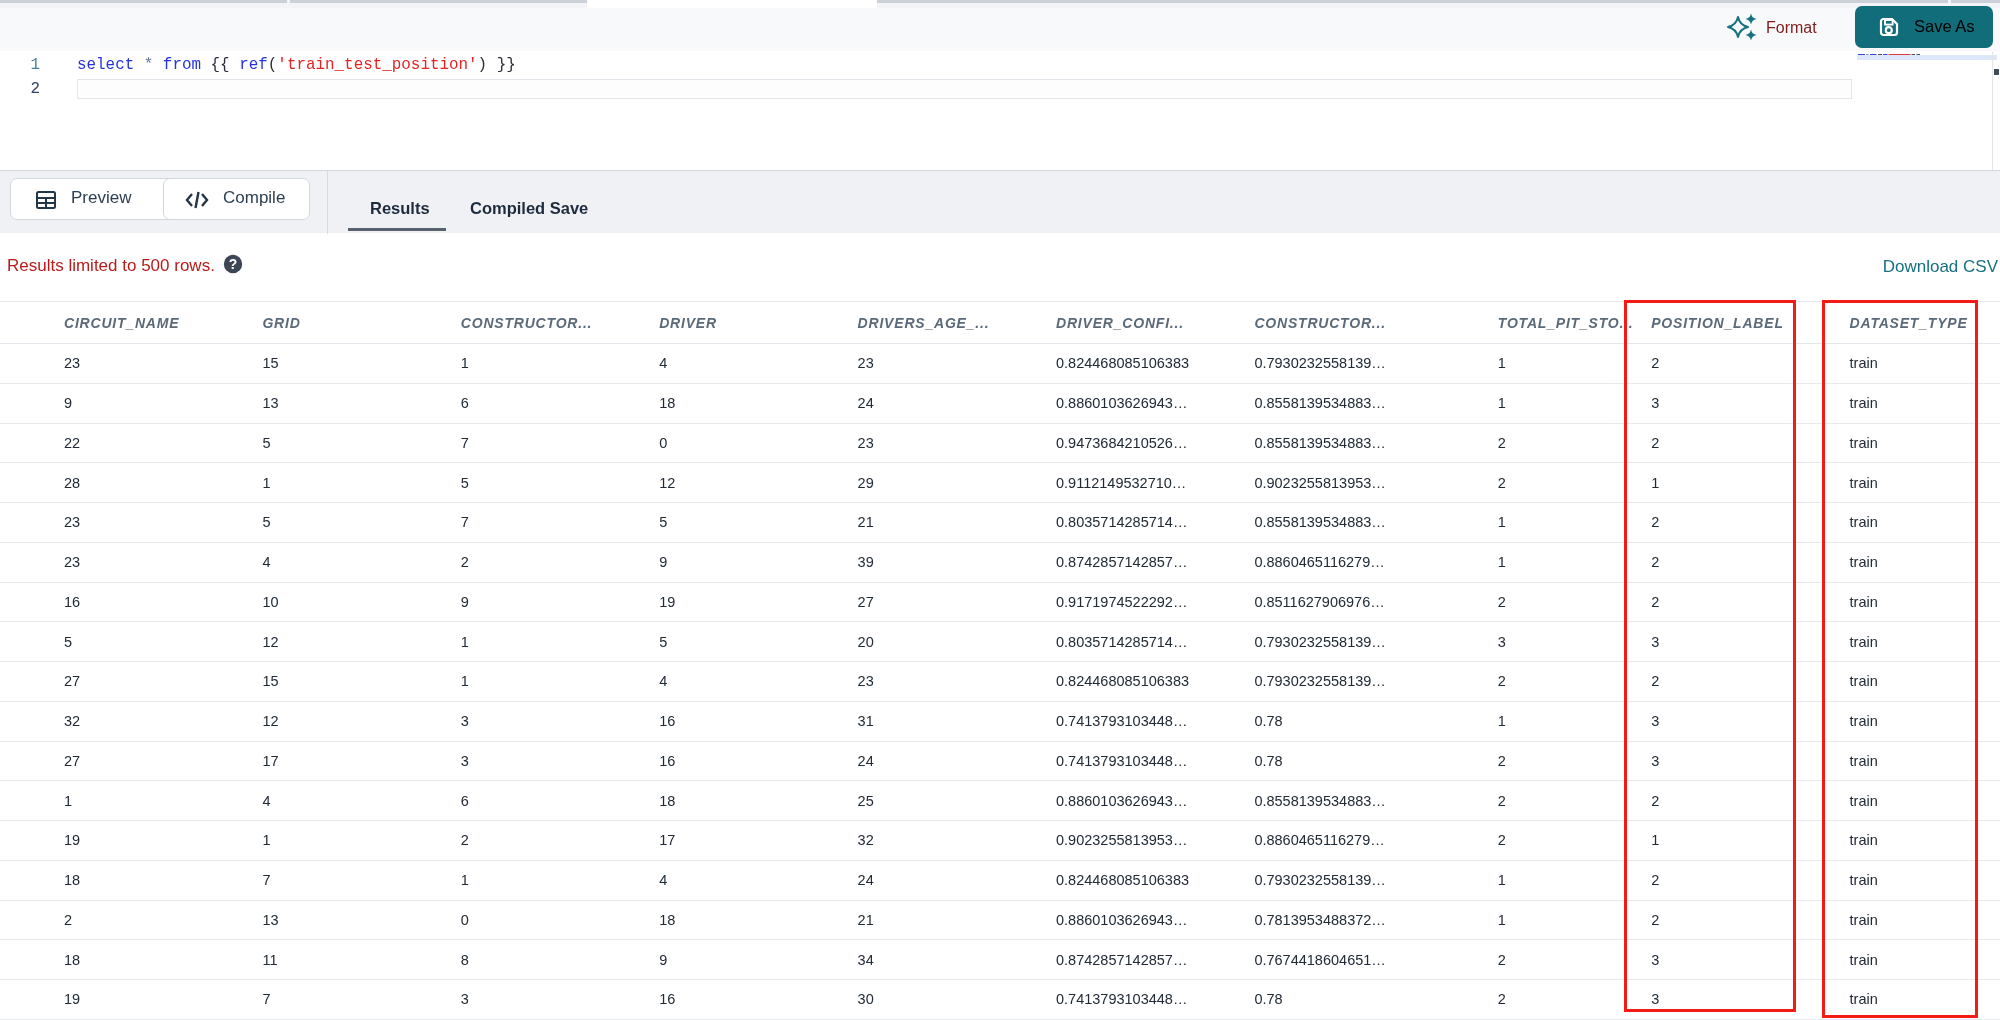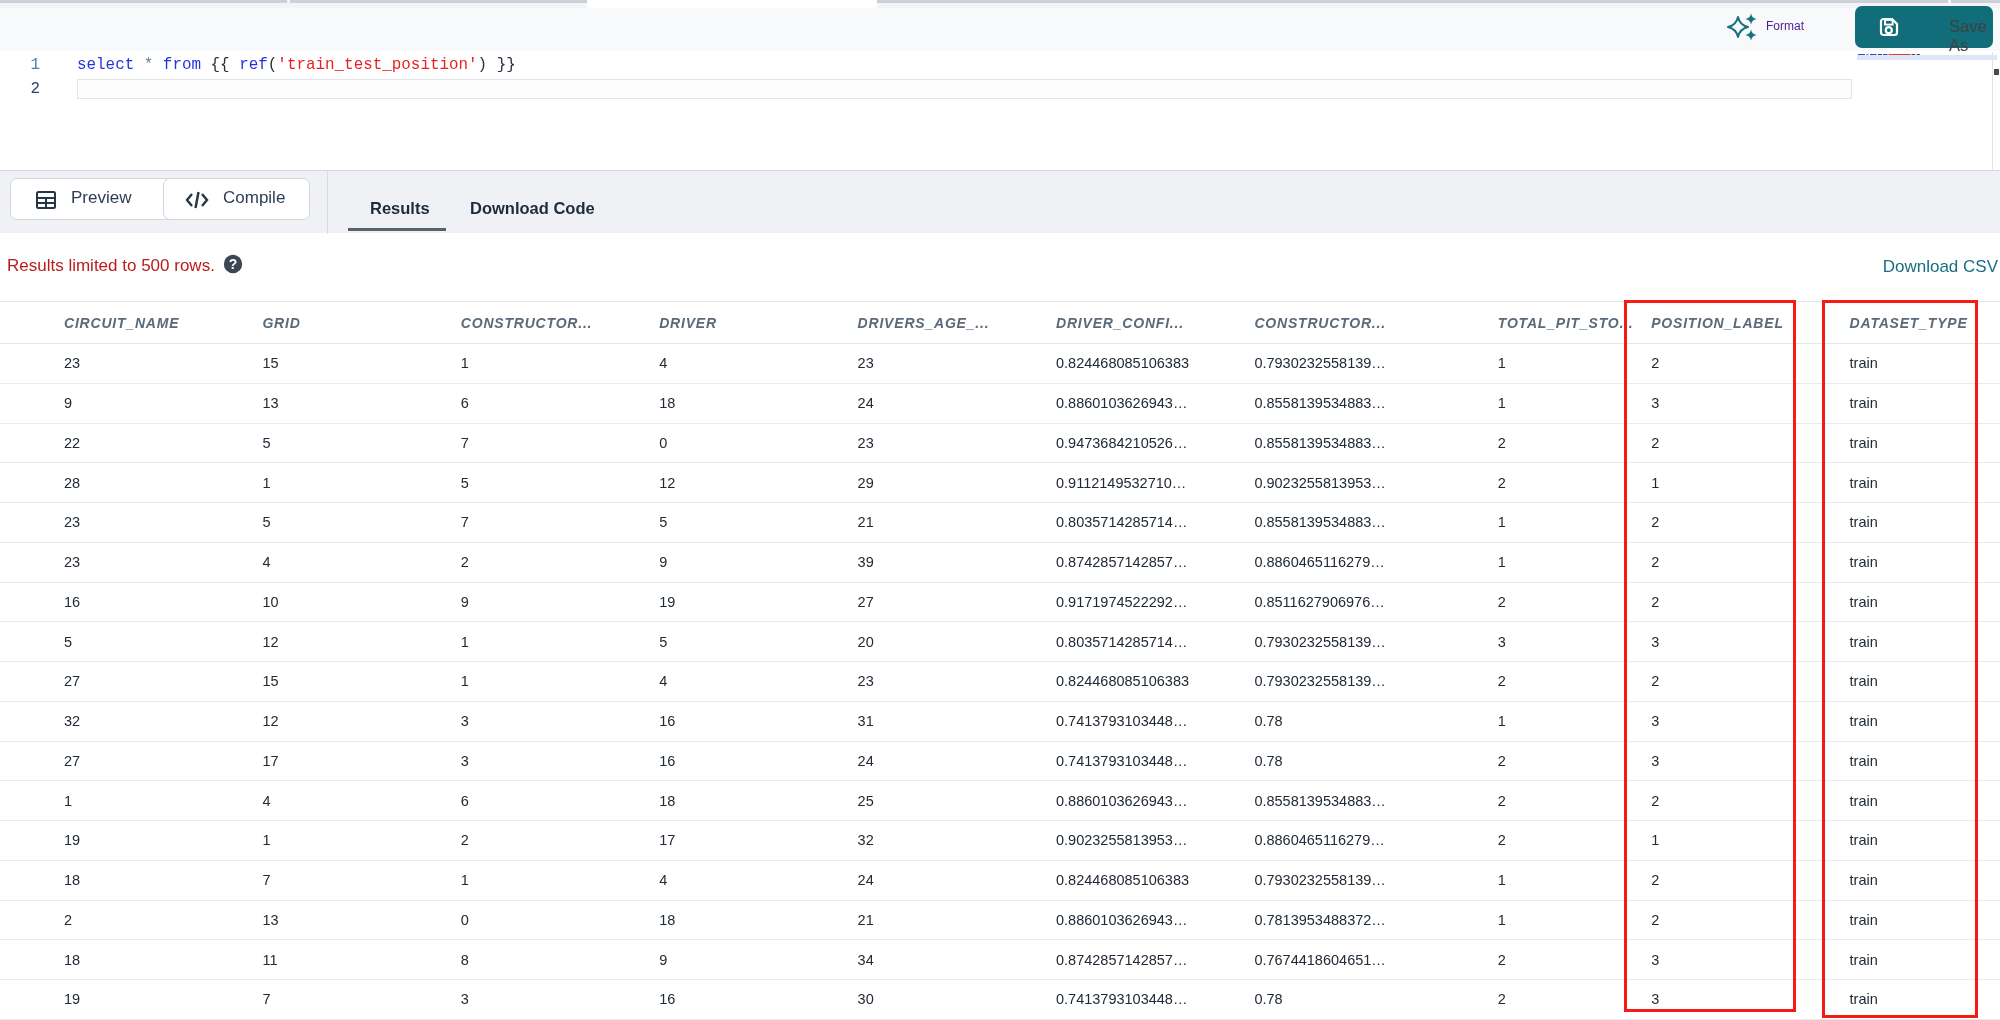--- a/index.html
+++ b/index.html
@@ -7,24 +7,24 @@
     font-family:"Liberation Sans", sans-serif; }
 
   
   #topstrip { position:absolute; left:0; top:0; width:2000px; height:8px; background:#f3f4f7; }
   .striptop { position:absolute; top:0; height:3px; background:#ccd0d8; }
   #activetab { position:absolute; left:587px; top:0; width:290px; height:8px; background:#fff; }
 
   
   #toolbar { position:absolute; left:0; top:8px; width:2000px; height:43px; background:#f8f9fb; }
   #formatwrap { position:absolute; left:1726px; top:12px; height:29px; color:#17717e; }
-  #formattext { position:absolute; left:1766px; top:19px; font-size:12px; color:#4c1d95; }
+  #formattext { position:absolute; left:1766px; top:19px; font-size:16px; color:#7f1d1d; }
   #saveas { position:absolute; left:1855px; top:6px; width:138px; height:42px; background:#116d79;
     border-radius:7px; }
-  #saveastext { position:absolute; left:1914px; top:17px; font-size:16.5px; color:#404040;margin-left:35px; }
+  #saveastext { position:absolute; left:1914px; top:17px; font-size:16.5px; color:#000000; }
 
   
   #editor { position:absolute; left:0; top:51px; width:2000px; height:119px; background:#fff;
     font-family:"Liberation Mono", monospace; font-size:15.9px; }
   .lnum { position:absolute; width:30px; text-align:right; line-height:20px; }
   #code1 { position:absolute; left:77px; top:3.5px; line-height:20px; white-space:pre; }
   #curline { position:absolute; left:77px; top:27.5px; width:1775px; height:20px;
     border:1px solid #e2e5ea; background:#fdfdfe; }
   .kw { color:#2433e0; } .pun { color:#2b2f3a; } .str { color:#e82222; } .op { color:#6b7f94; }
 
@@ -129,21 +129,21 @@
   <div class="btn" style="left:163px; width:147px;">
     <svg style="position:absolute;left:21px;top:10px;" width="24" height="22" viewBox="0 0 24 22" fill="none" stroke="#243746" stroke-width="2.4">
       <path d="M7 5 L2 11 L7 17"></path>
       <path d="M17 5 L22 11 L17 17"></path>
       <line x1="13.5" y1="3" x2="10.5" y2="19"></line>
     </svg>
     <span style="position:absolute;left:59px;top:9px;">Compile</span>
   </div>
   <div id="bdivider"></div>
   <div class="tab" style="left:370px;">Results</div>
-  <div class="tab" style="left:470px;">Download Code</div>
+  <div class="tab" style="left:470px;">Compiled Save</div>
   <div id="tabline"></div>
 </div>
 
 <div id="resinfo">Results limited to 500 rows.</div>
 <div id="helpicon">
   <svg width="20" height="20" viewBox="0 0 20 20">
     <circle cx="10" cy="10" r="9.2" fill="#3c4654"></circle>
     <text x="10" y="14.5" text-anchor="middle" font-size="14" font-weight="bold" fill="#fff" font-family="Liberation Sans">?</text>
   </svg>
 </div>

